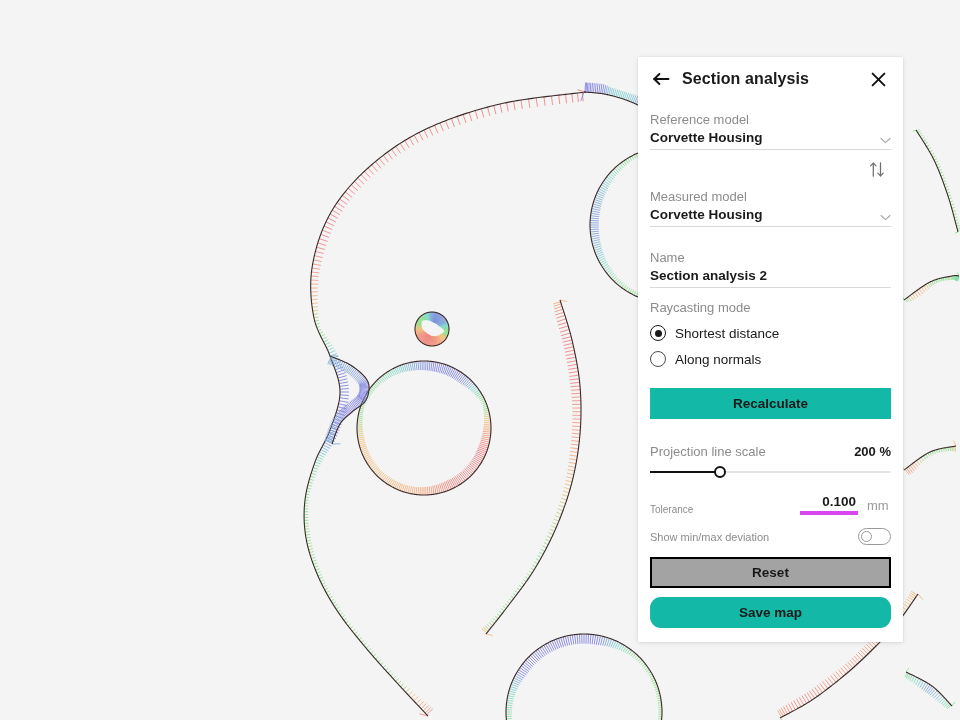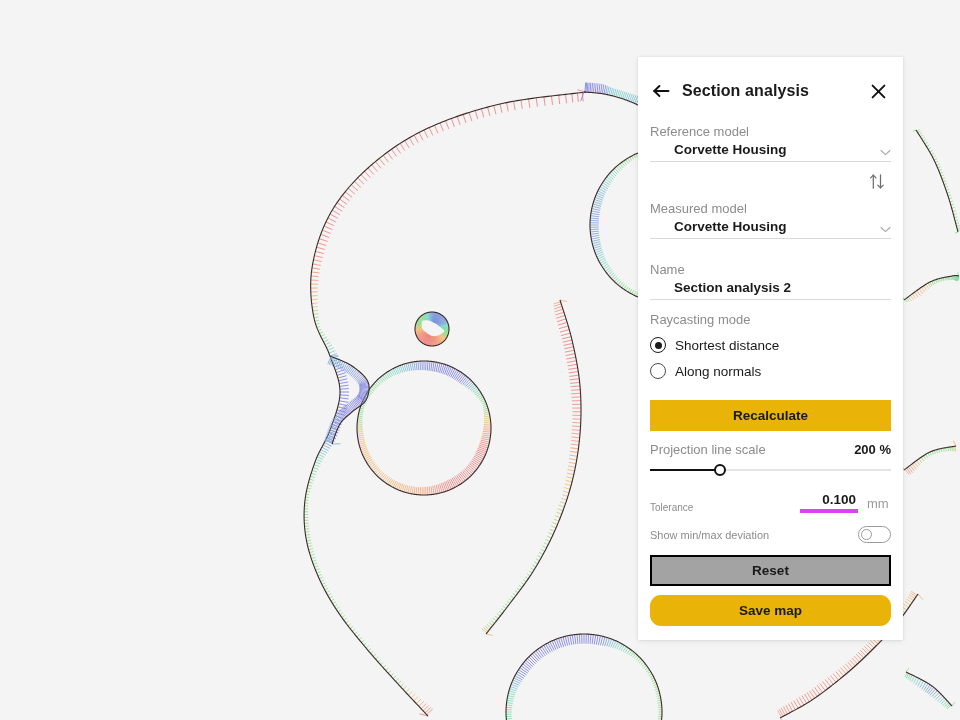--- a/index.html
+++ b/index.html
@@ -34,21 +34,21 @@
   }
 
   
   #panel {
     position: absolute;
     left: 638px;
     top: 57px;
     width: 265px;
     background: #ffffff;
     box-shadow: 0 1px 5px rgba(0,0,0,0.10), 0 0 1px rgba(0,0,0,0.12);
-    padding: 12px 0 14px 0;
+    padding: 0 0 14px 0;
     box-sizing: border-box;
   }
 
   
   .panel-header {
     display: flex;
     align-items: center;
     height: 44px;
     padding: 0 12px 0 10px;
     box-sizing: border-box;
@@ -93,21 +93,20 @@
     padding-bottom: 4px;
     cursor: pointer;
   }
   .field-value {
     flex: 1 1 auto;
     font-size: 13.5px;
     font-weight: bold;
     color: #1a1a1a;
     white-space: nowrap;
     overflow: hidden;
-    margin-left: 24px;
   }
   .chevron {
     flex: 0 0 auto;
     color: #999;
     line-height: 0;
     padding-bottom: 1px;
   }
 
   
   .swap-row {
@@ -180,33 +179,33 @@
     justify-content: center;
     height: 31px;
     font-size: 13.5px;
     font-weight: bold;
     color: #1a1a1a;
     cursor: pointer;
     box-sizing: border-box;
     user-select: none;
   }
   .btn-filled {
-    background: #eab308;
+    background: #14b8a6;
     border: none;
   }
   .btn-outline {
     background: #a3a3a3;
     border: 2px solid #000000;
   }
   .btn-recalculate { margin-top: 16px; }
   .btn-reset { margin-top: 12px; }
   .btn-savemap { margin-top: 9px; border-radius: 11px; }
 
   
-  .slider-block { margin-top: 11px; }
+  .slider-block { margin-top: 25px; }
   .slider-head {
     display: flex;
     align-items: baseline;
     justify-content: space-between;
   }
   .slider-title {
     font-size: 13px;
     color: #8c8c8c;
   }
   .slider-value {

